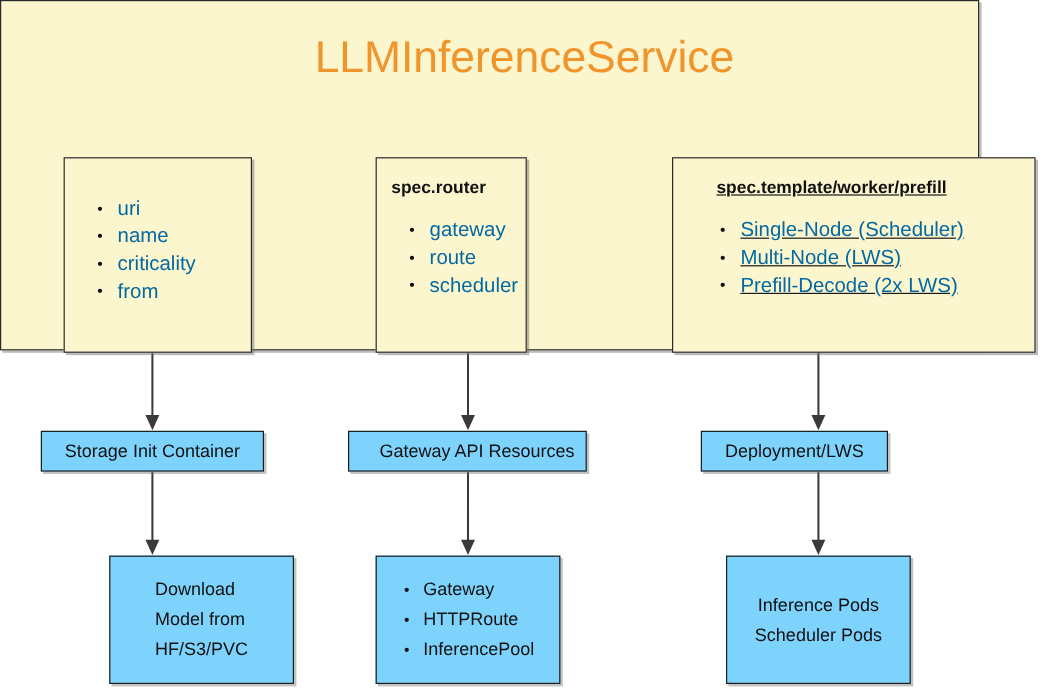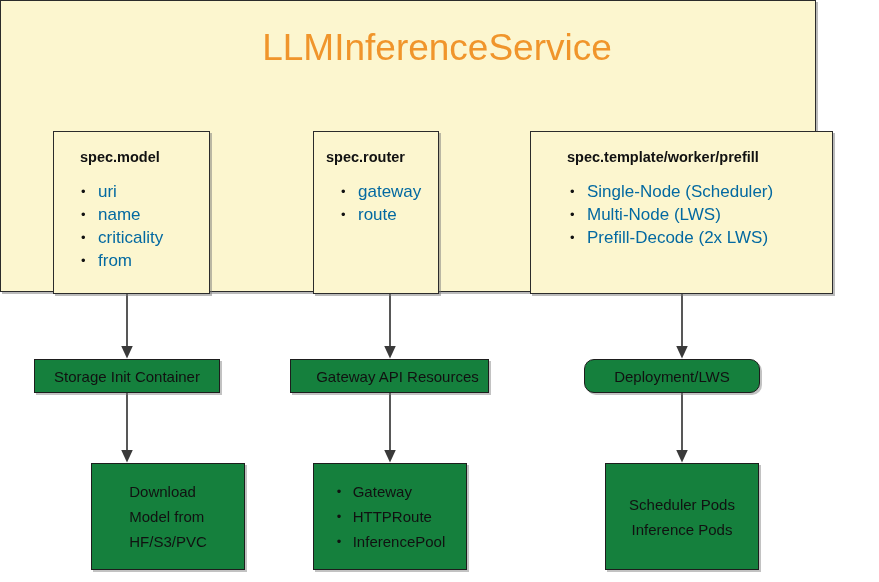--- a/index.html
+++ b/index.html
@@ -18,21 +18,21 @@
   #canvas {
     position: absolute;
     left: 0; top: 0;
     width: 879px;
     height: 582px;
   }
   .node {
     position: absolute;
     box-sizing: border-box;
     border: 1.5px solid #1d1d1d;
-    background: #15803d;
+    background: #7dd3fc;
     box-shadow: 2px 2px 0 rgba(120,120,120,0.45);
   }
 
   
   #svc-container {
     left: 32px;
     top: 22px;
     width: 814px;
     height: 290px;
     background: #fcf6cf;
@@ -85,38 +85,38 @@
     content: "\2022";
     position: absolute;
     left: -17px;
     top: 0;
     font-size: 13px;
     color: #111;
   }
 
   #spec-model   { left: 53px;  top: 131px; width: 157px; height: 163px; }
   #spec-router  { left: 313px; top: 131px; width: 126px; height: 163px; }
-  #spec-template{ left: 530px; top: 131px; width: 303px; height: 163px; }
+  #spec-template{ left: 560px; top: 131px; width: 303px; height: 163px; text-decoration: underline; }
   #spec-template .spec-title { padding-left: 36px; }
   #spec-template .spec-list  { padding-left: 56px; }
   #spec-router .spec-title   { padding-left: 12px; }
   #spec-router .spec-list    { padding-left: 44px; }
 
   
   .mid-box {
     display: flex;
     align-items: center;
     justify-content: center;
     font-size: 15px;
     color: #111;
     white-space: nowrap;
   }
   #mid-storage { left: 34px;  top: 359px; width: 186px; height: 34px; }
   #mid-gateway { left: 290px; top: 359px; width: 199px; height: 34px; padding-left: 16px; }
-  #mid-deploy  { left: 584px; top: 359px; width: 176px; height: 34px; border-radius: 10px; }
+  #mid-deploy  { left: 584px; top: 359px; width: 156px; height: 34px; }
 
   
   .leaf-box {
     display: flex;
     align-items: center;
     justify-content: center;
   }
   #leaf-download { left: 51px;  top: 463px; width: 154px; height: 107px; margin-left: 40px; }
   #leaf-gwres    { left: 313px; top: 463px; width: 154px; height: 107px; }
   #leaf-pods     { left: 605px; top: 463px; width: 154px; height: 107px; }
@@ -179,34 +179,34 @@
 
     <path d="M682,294 L682,352" stroke="#3a3a3a" stroke-width="1.7" fill="none" marker-end="url(#arrowhead)"></path>
     <path d="M682,393 L682,456" stroke="#3a3a3a" stroke-width="1.7" fill="none" marker-end="url(#arrowhead)"></path>
   </svg>
 
   <div id="svc-container">
     <div id="svc-title">LLMInferenceService</div>
   </div>
 
   <div id="spec-model" class="spec-box">
-    <div class="spec-title">spec.model</div>
     <ul class="spec-list">
       <li>uri</li>
       <li>name</li>
       <li>criticality</li>
       <li>from</li>
     </ul>
   </div>
 
   <div id="spec-router" class="spec-box">
     <div class="spec-title">spec.router</div>
     <ul class="spec-list">
       <li>gateway</li>
       <li>route</li>
+      <li>scheduler</li>
     </ul>
   </div>
 
   <div id="spec-template" class="spec-box">
     <div class="spec-title">spec.template/worker/prefill</div>
     <ul class="spec-list">
       <li>Single-Node (Scheduler)</li>
       <li>Multi-Node (LWS)</li>
       <li>Prefill-Decode (2x LWS)</li>
     </ul>
@@ -233,18 +233,18 @@
   <div id="leaf-gwres" class="node leaf-box">
     <ul class="leaf-list">
       <li>Gateway</li>
       <li>HTTPRoute</li>
       <li>InferencePool</li>
     </ul>
   </div>
 
   <div id="leaf-pods" class="node leaf-box">
     <div class="leaf-lines centered">
+      <div>Inference Pods</div>
       <div>Scheduler Pods</div>
-      <div>Inference Pods</div>
     </div>
   </div>
 
 </div>
 
 </body></html>

